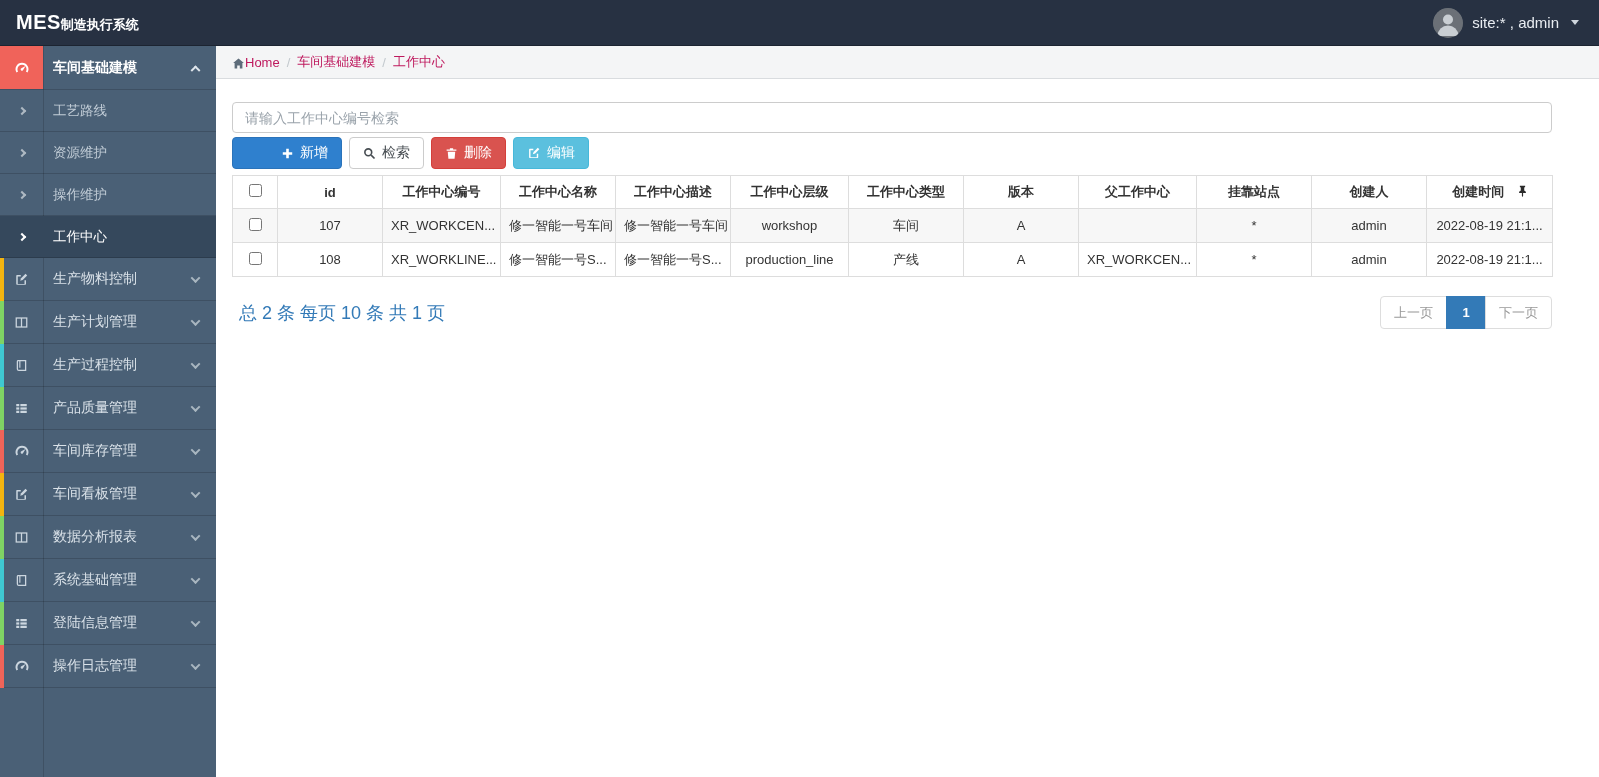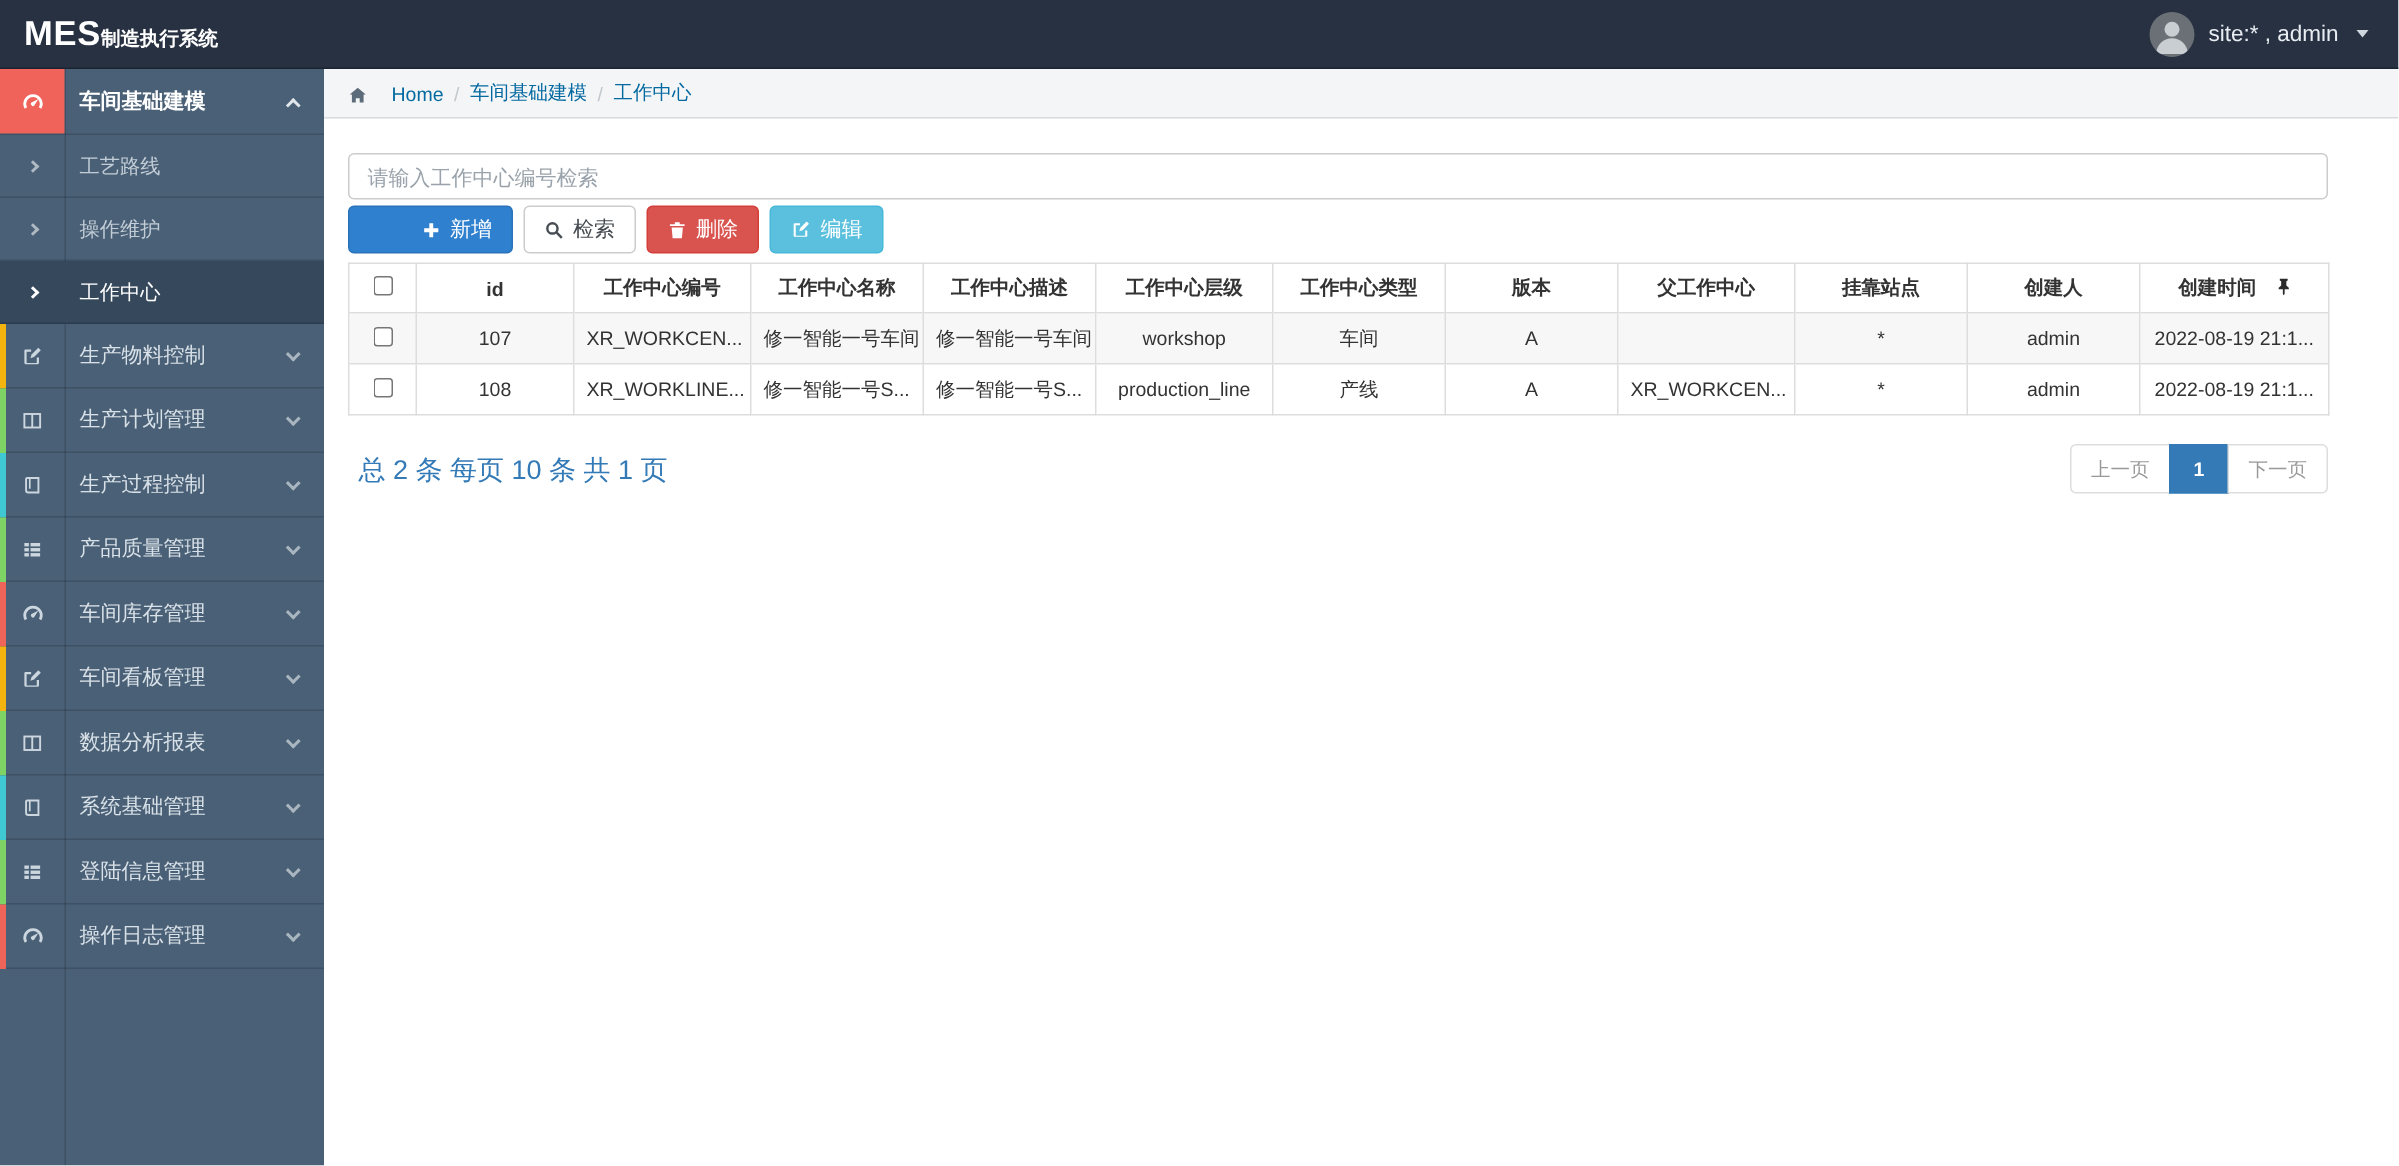--- a/index.html
+++ b/index.html
@@ -9,21 +9,21 @@
     background:#fff; overflow:hidden; position:relative;
   }
   
   .topbar {
     position:absolute; top:0; left:0; right:0; height:46px;
     background:#273142; border-bottom:1px solid #1c2431;
     display:flex; align-items:center; justify-content:space-between;
     padding:0 20px 0 16px; z-index:5;
   }
   .brand { color:#fff; display:flex; align-items:baseline; }
-  .brand b { font-size:23px; font-weight:bold; letter-spacing:.5px; }
+  .brand b { font-size:20px; font-weight:bold; letter-spacing:.5px; }
   .brand .brand-rest { font-size:13px; font-weight:bold; }
   .user-menu { display:flex; align-items:center; gap:9px; color:#e9edf2; font-size:15px; cursor:pointer; }
   .avatar { width:30px; height:30px; border-radius:50%; background:#5c646c; overflow:hidden; flex:0 0 30px; }
   .caret-down { width:0; height:0; border-left:4px solid transparent; border-right:4px solid transparent; border-top:5px solid #cfd6dd; margin-left:3px; }
 
   
   .sidebar { position:absolute; top:46px; left:0; width:216px; bottom:0; background:#4a6076; z-index:4; }
   .sidebar::after { content:""; position:absolute; top:0; bottom:0; left:43px; width:1px; background:rgba(0,0,0,.15); }
   .menu-item {
     position:relative; display:flex; align-items:center; height:43px;
@@ -47,21 +47,21 @@
   .chev.right { transform:rotate(-45deg); width:6px; height:6px; }
   .chev.down  { transform:rotate(45deg) translate(-1px,-1px); }
   .chev.up    { transform:rotate(-135deg) translate(-2px,-2px); }
 
   
   .main { position:absolute; top:46px; left:216px; right:0; bottom:0; background:#fff; }
   .breadcrumb {
     height:33px; background:#f4f5f6; border-bottom:1px solid #d9dcdf;
     display:flex; align-items:center; padding:0 16px; font-size:13px; color:#73808c;
   }
-  .breadcrumb .crumb { color:#0369a1; text-decoration:none; display:flex; align-items:flex-end; gap:16px; }
+  .breadcrumb .crumb { color:#be185d; text-decoration:none; display:flex; align-items:flex-end; gap:0; }
   .breadcrumb .sep { color:#c2c8cd; margin:0 7px; }
   .home-icon { display:flex; color:#5d6c7a; }
 
   .content { padding:23px 47px 0 16px; }
   .search-input {
     display:block; width:100%; height:31px; border:1px solid #ccc; border-radius:4px;
     padding:12px 12px; font-size:14px; color:#555; outline:none; background:#fff;
   }
   .search-input::placeholder { color:#9aa3ab; }
 
@@ -133,20 +133,26 @@
     <span class="menu-chev">
         <i class="chev up"></i>
       </span>
   </div>
 
   <div class="menu-item submenu-item">
     <span class="icon-cell">
         <i class="chev right"></i>
       </span>
     <span class="menu-label">工艺路线</span>
+  </div>
+  <div class="menu-item submenu-item">
+    <span class="icon-cell">
+        <i class="chev right"></i>
+      </span>
+    <span class="menu-label">资源维护</span>
   </div>
   <div class="menu-item submenu-item">
     <span class="icon-cell">
         <i class="chev right"></i>
       </span>
     <span class="menu-label">操作维护</span>
   </div>
   <div class="menu-item submenu-item active">
     <span class="icon-cell">
         <i class="chev right"></i>

